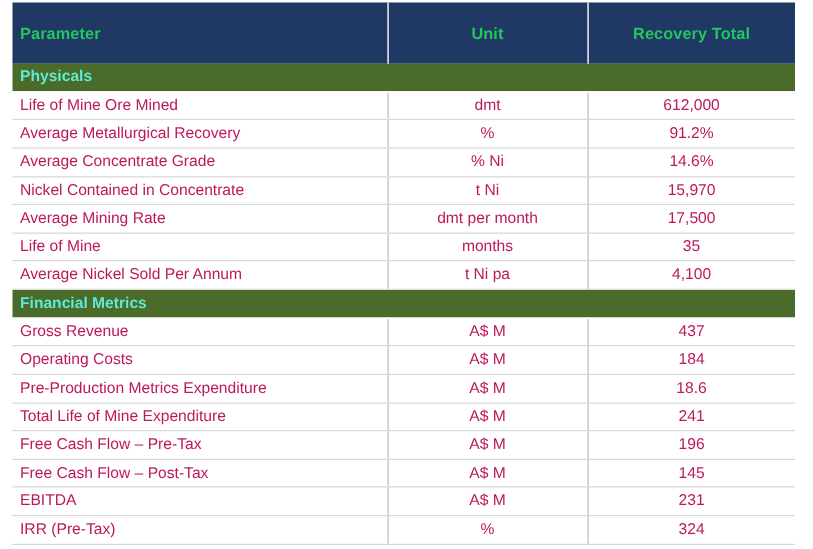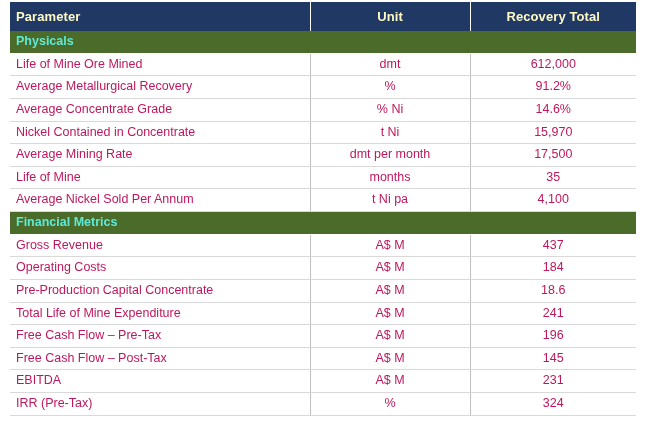--- a/index.html
+++ b/index.html
@@ -27,24 +27,24 @@
     border-collapse: collapse;
     table-layout: fixed;
     font-size: 12.5px;
   }
   table.metrics col.c-param { width: 300px; }
   table.metrics col.c-unit  { width: 160px; }
   table.metrics col.c-total { width: 166px; }
 
   thead th {
     background: #1f3864;
-    color: #fef9c3;
+    color: #22c55e;
     font-weight: bold;
     font-size: 13px;
-    padding: 7px 6px;
+    padding: 17px 6px;
     border-right: 1px solid #ffffff;
     text-align: center;
     letter-spacing: 0.1px;
   }
   thead th.param-head {
     text-align: left;
     padding-left: 6px;
   }
   thead th:last-child { border-right: none; }
 
@@ -147,21 +147,21 @@
         <td class="param">Gross Revenue</td>
         <td class="unit">A$ M</td>
         <td class="total">437</td>
       </tr>
       <tr>
         <td class="param">Operating Costs</td>
         <td class="unit">A$ M</td>
         <td class="total">184</td>
       </tr>
       <tr>
-        <td class="param">Pre-Production Capital Concentrate</td>
+        <td class="param">Pre-Production Metrics Expenditure</td>
         <td class="unit">A$ M</td>
         <td class="total">18.6</td>
       </tr>
       <tr>
         <td class="param">Total Life of Mine Expenditure</td>
         <td class="unit">A$ M</td>
         <td class="total">241</td>
       </tr>
       <tr>
         <td class="param">Free Cash Flow – Pre-Tax</td>

